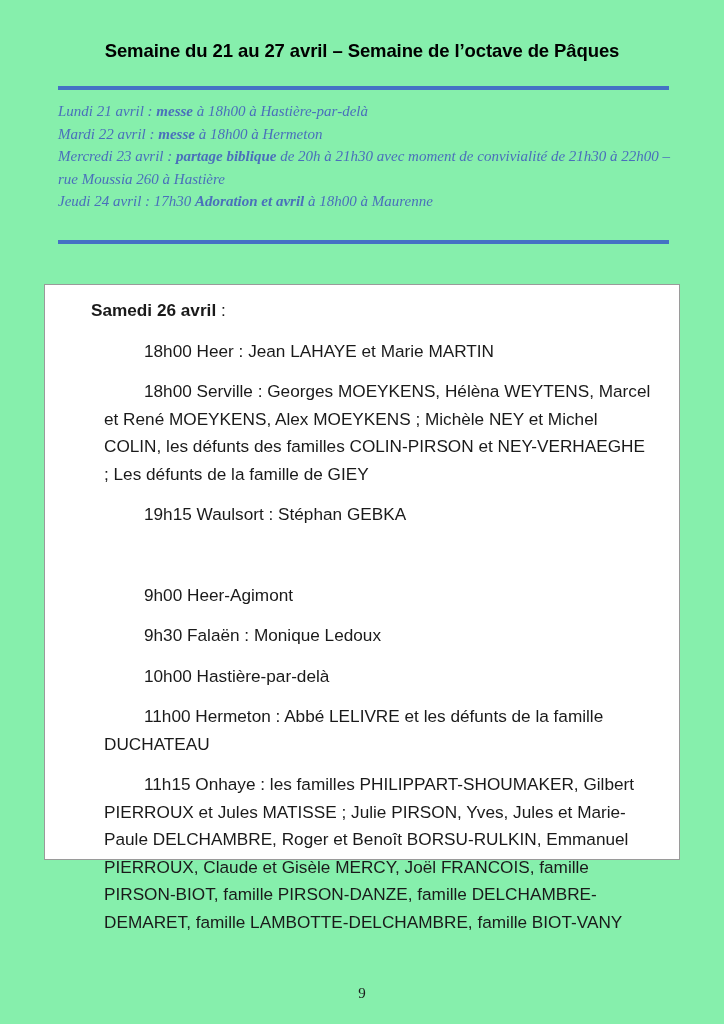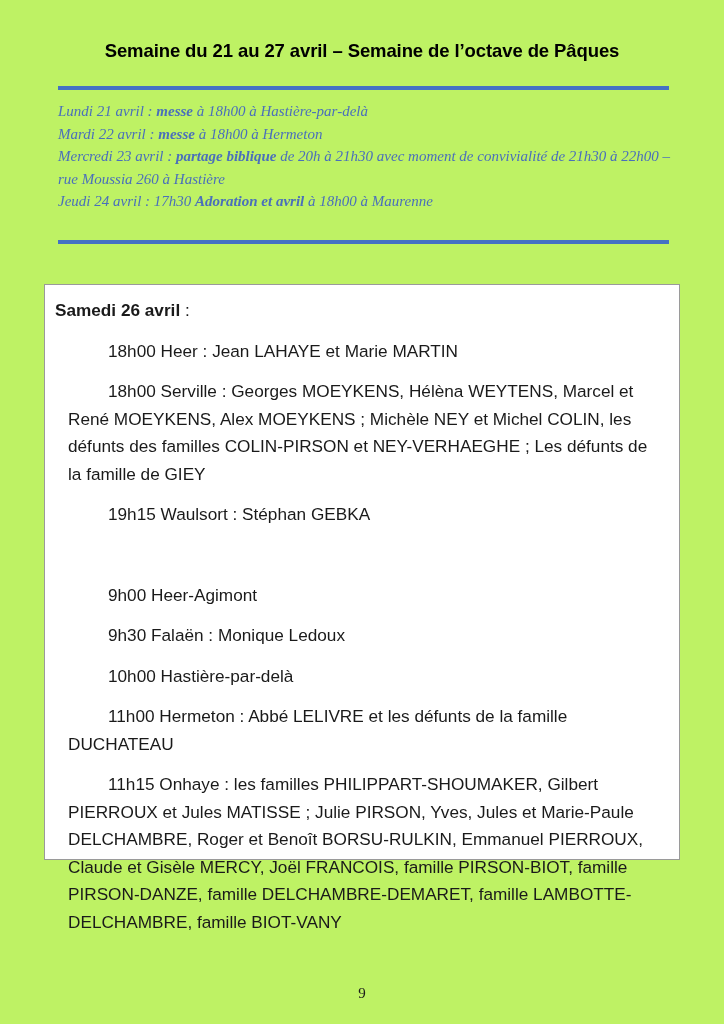--- a/index.html
+++ b/index.html
@@ -12,21 +12,21 @@
     height: 1024px;
     position: relative;
     font-family: "Liberation Sans", sans-serif;
     color: #000000;
     overflow: hidden;
   }
   .page {
     position: relative;
     width: 724px;
     height: 1024px;
-    background: #bef264;
+    background: #86efac;
   }
 
   
   .doc-title {
     position: absolute;
     left: 0;
     top: 28px;
     width: 724px;
     text-align: center;
     font-family: "Liberation Sans", sans-serif;
@@ -70,20 +70,21 @@
   
   .mass-box {
     position: absolute;
     left: 44px;
     top: 284px;
     width: 636px;
     height: 576px;
     border: 1px solid #9a9a9a;
     box-sizing: border-box;
     background: #ffffff;
+    padding-left: 36px;
   }
   .box-inner {
     padding: 12px 14px 0 10px;
     font-family: "Liberation Sans", sans-serif;
     font-size: 17.2px;
     line-height: 27.5px;
     color: #1a1a1a;
   }
   .day-head {
     font-weight: bold;

